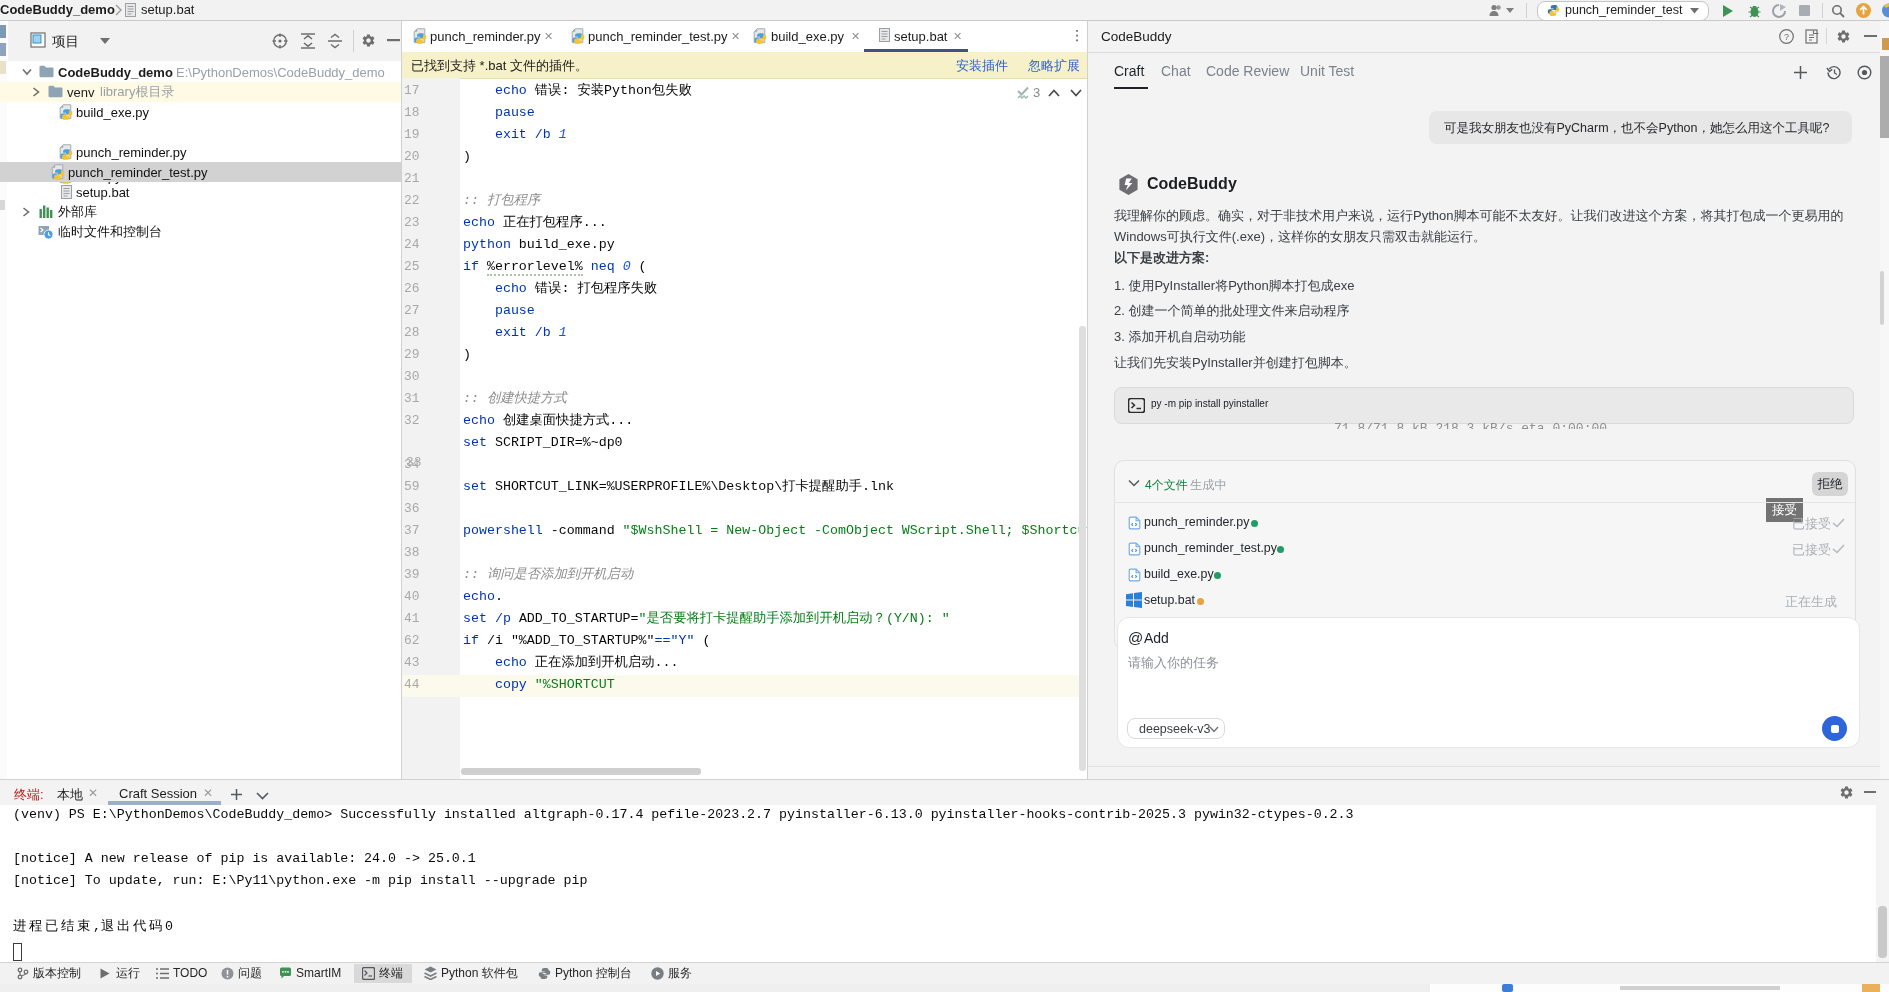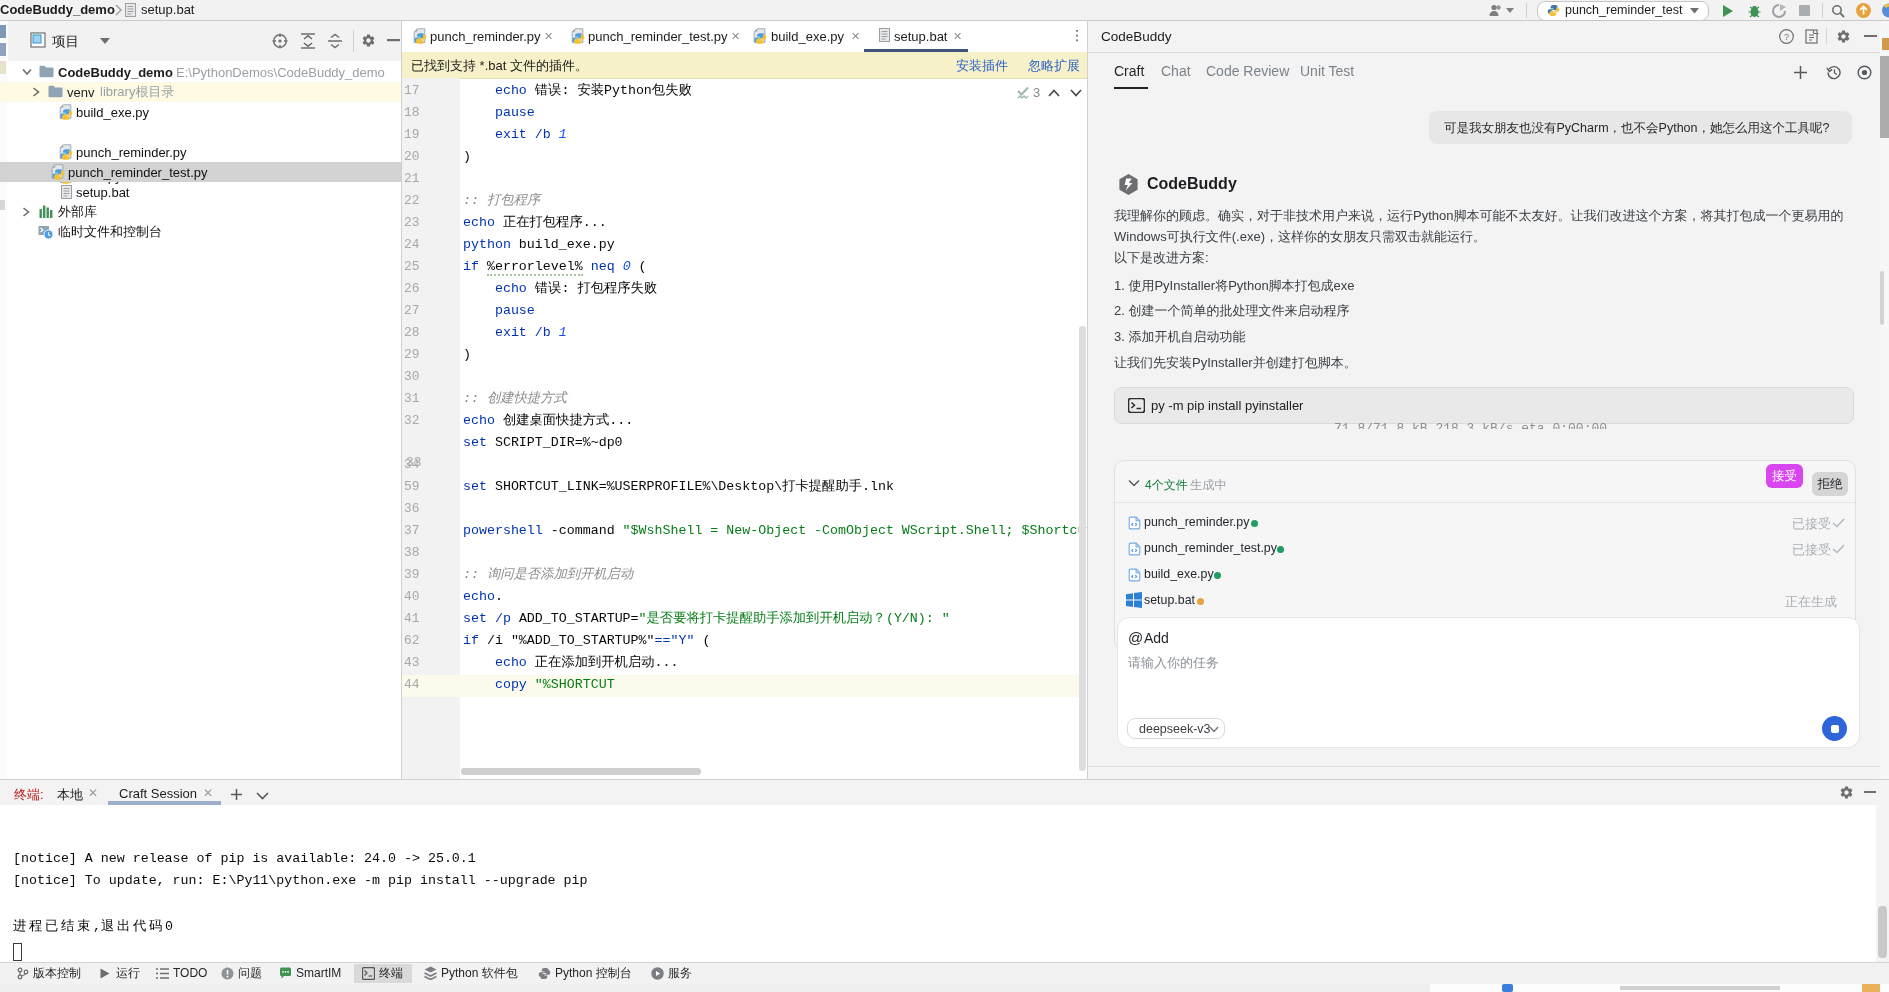--- a/index.html
+++ b/index.html
@@ -371,46 +371,46 @@
   <div class="abs" style="left:356px;top:99px;font-size:12.5px;color:#26282b;">可是我女朋友也没有PyCharm，也不会Python，她怎么用这个工具呢?</div>
 
   <svg class="abs" style="left:29px;top:152px;" width="23" height="23" viewBox="0 0 23 23">
       <path d="M11.5 1 L20.6 6.25 V16.75 L11.5 22 L2.4 16.75 V6.25 Z" fill="#6d6d72"></path>
       <path d="M9.2 5.5 L14.8 5.5 L11.8 10 L15.4 10 L8.8 17.5 L10.8 12 L7.6 12 Z" fill="#fff"></path>
     </svg>
   <div class="abs" style="left:59px;top:154px;font-size:16px;font-weight:bold;color:#1c1e21;">CodeBuddy</div>
 
   <div class="para" style="left:26px;top:186px;">我理解你的顾虑。确实，对于非技术用户来说，运行Python脚本可能不太友好。让我们改进这个方案，将其打包成一个更易用的</div>
   <div class="para" style="left:26px;top:206.5px;">Windows可执行文件(.exe)，这样你的女朋友只需双击就能运行。</div>
-  <div class="para" style="left:26px;top:228px;">以下是改进方案:</div>
+  <div class="para" style="left:26px;top:228px;font-weight:bold;">以下是改进方案:</div>
   <div class="para" style="left:26px;top:256px;">1. 使用PyInstaller将Python脚本打包成exe</div>
   <div class="para" style="left:26px;top:281px;">2. 创建一个简单的批处理文件来启动程序</div>
   <div class="para" style="left:26px;top:307px;">3. 添加开机自启动功能</div>
   <div class="para" style="left:26px;top:333px;">让我们先安装PyInstaller并创建打包脚本。</div>
 
   <div class="abs" style="left:26px;top:366px;width:740px;height:37px;background:#e9e9e9;border:1px solid #dadada;border-radius:8px;box-sizing:border-box;"></div>
   <svg class="abs" style="left:40px;top:377px;" width="17" height="15" viewBox="0 0 17 15">
       <rect x="0.5" y="0.5" width="16" height="14" rx="2.5" fill="none" stroke="#2c2c2c" stroke-width="1.6"></rect>
       <path d="M3.5 4.5 L6.5 7.2 L3.5 10" fill="none" stroke="#2c2c2c" stroke-width="1.5"></path>
       <path d="M8.5 10.5 H13" stroke="#2c2c2c" stroke-width="1.5"></path>
     </svg>
-  <div class="abs" style="left:63px;top:377px;font-size:13px;color:#202226;">py -m pip install pyinstaller</div>
+  <div class="abs" style="left:63px;top:377px;font-size:10px;color:#202226;">py -m pip install pyinstaller</div>
   <div class="abs" style="left:246px;top:400px;width:320px;height:8px;overflow:hidden;">
       <div style="font-family:'Liberation Mono',monospace;font-size:13px;color:#8f8f8f;">71.8/71.8 kB 218.3 kB/s eta 0:00:00</div>
     </div>
 
     <div class="abs" style="left:0;top:745px;width:793px;height:1px;background:#e1e1e1;"></div>
 
   <div class="abs" style="left:26px;top:439px;width:742px;height:190px;background:#f6f6f6;border:1px solid #e0e0e0;border-radius:10px;box-sizing:border-box;"></div>
   <svg class="abs" style="left:40px;top:458px;" width="12" height="8" viewBox="0 0 12 8">
       <path d="M1 1.5 L6 6.5 L11 1.5" fill="none" stroke="#55585c" stroke-width="1.5"></path>
     </svg>
   <div class="abs" style="left:57px;top:456px;font-size:12px;color:#15803d;">4个文件</div>
   <div class="abs" style="left:102px;top:456px;font-size:12.3px;color:#9aa0a6;">生成中</div>
-  <div class="abs" style="left:678px;top:443px;width:37px;height:24px;background:#d946ef;border-radius:6px;color:#fff;font-size:12.5px;text-align:center;line-height:24px;">接受</div>
+  <div class="abs" style="left:678px;top:477px;width:37px;height:24px;background:#737373;border-radius:0;color:#fff;font-size:12.5px;text-align:center;line-height:24px;">接受</div>
   <div class="abs" style="left:724px;top:451px;width:36px;height:24px;background:#d5d5d5;border-radius:6px;color:#202226;font-size:12.5px;text-align:center;line-height:24px;">拒绝</div>
   <div class="abs" style="left:27px;top:481px;width:740px;height:1px;background:#e5e5e5;"></div>
 
   <svg class="abs" style="left:40px;top:495px;" width="13" height="14" viewBox="0 0 16 16">
       <use href="#codefile"></use>
     </svg>
   <div class="abs" style="left:56px;top:494px;font-size:12.4px;color:#24292f;">punch_reminder.py</div>
   <div class="abs" style="left:163px;top:499px;width:7px;height:7px;border-radius:50%;background:#1f9d63;"></div>
   <div class="abs" style="left:704px;top:494px;font-size:13px;color:#abb0b5;">已接受</div>
   <svg class="abs" style="left:744px;top:497px;" width="13" height="10" viewBox="0 0 13 10">
@@ -465,20 +465,21 @@
   <svg class="abs" style="left:230px;top:8px;" width="13" height="13" viewBox="0 0 13 13">
       <path d="M6.5 1 V12 M1 6.5 H12" stroke="#55585c" stroke-width="1.5"></path>
     </svg>
   <svg class="abs" style="left:256px;top:12px;" width="13" height="8" viewBox="0 0 13 8">
       <path d="M1 1 L6.5 6.5 L12 1" fill="none" stroke="#55585c" stroke-width="1.6"></path>
     </svg>
   <svg class="abs" style="left:1839px;top:5px;" width="15" height="15" viewBox="0 0 24 24">
       <path fill="#6e6e6e" d="M19.14 12.94c.04-.3.06-.61.06-.94 0-.32-.02-.64-.07-.94l2.03-1.58a.49.49 0 0 0 .12-.61l-1.92-3.32a.488.488 0 0 0-.59-.22l-2.39.96c-.5-.38-1.03-.7-1.62-.94l-.36-2.54a.484.484 0 0 0-.48-.41h-3.84c-.24 0-.43.17-.47.41l-.36 2.54c-.59.24-1.13.57-1.62.94l-2.39-.96c-.22-.08-.47 0-.59.22L2.74 8.87c-.12.21-.08.47.12.61l2.03 1.58c-.05.3-.09.63-.09.94s.02.64.07.94l-2.03 1.58a.49.49 0 0 0-.12.61l1.92 3.32c.12.22.37.29.59.22l2.39-.96c.5.38 1.03.7 1.62.94l.36 2.54c.05.24.24.41.48.41h3.84c.24 0 .44-.17.47-.41l.36-2.54c.59-.24 1.13-.56 1.62-.94l2.39.96c.22.08.47 0 .59-.22l1.92-3.32c.12-.22.07-.47-.12-.61l-2.01-1.58zM12 15.6A3.61 3.61 0 0 1 8.4 12c0-1.98 1.62-3.6 3.6-3.6s3.6 1.62 3.6 3.6-1.62 3.6-3.6 3.6z"></path>
     </svg>
   <div class="abs" style="left:1864px;top:11px;width:13px;height:2px;background:#6e6e6e;"></div>
+  <div class="tline" style="top:27px;">(venv) PS E:\PythonDemos\CodeBuddy_demo&gt; Successfully installed altgraph-0.17.4 pefile-2023.2.7 pyinstaller-6.13.0 pyinstaller-hooks-contrib-2025.3 pywin32-ctypes-0.2.3</div>
   <div class="tline" style="top:71px;">[notice] A new release of pip is available: 24.0 -&gt; 25.0.1</div>
   <div class="tline" style="top:93px;">[notice] To update, run: E:\Py11\python.exe -m pip install --upgrade pip</div>
   <div class="tline" style="top:137px;"><span style="letter-spacing:2.7px;">进程已结束</span>,<span style="letter-spacing:2.7px;">退出代码</span>0</div>
   <div class="abs" style="left:13px;top:163px;width:9px;height:18px;border:1.2px solid #3c3c3c;box-sizing:border-box;"></div>
   <div class="abs" style="left:1876px;top:0;width:13px;height:183px;background:#f4f4f4;"></div>
   <div class="abs" style="left:1878px;top:126px;width:9px;height:52px;background:#c9c9c9;border-radius:4px;"></div>
 </div>
 <div id="statusbar" class="abs">
   <div class="abs" style="left:354px;top:1px;width:58px;height:19px;background:#d9d9d9;"></div>
   <svg class="abs" style="left:17px;top:4px;" width="12" height="13" viewBox="0 0 12 13">

